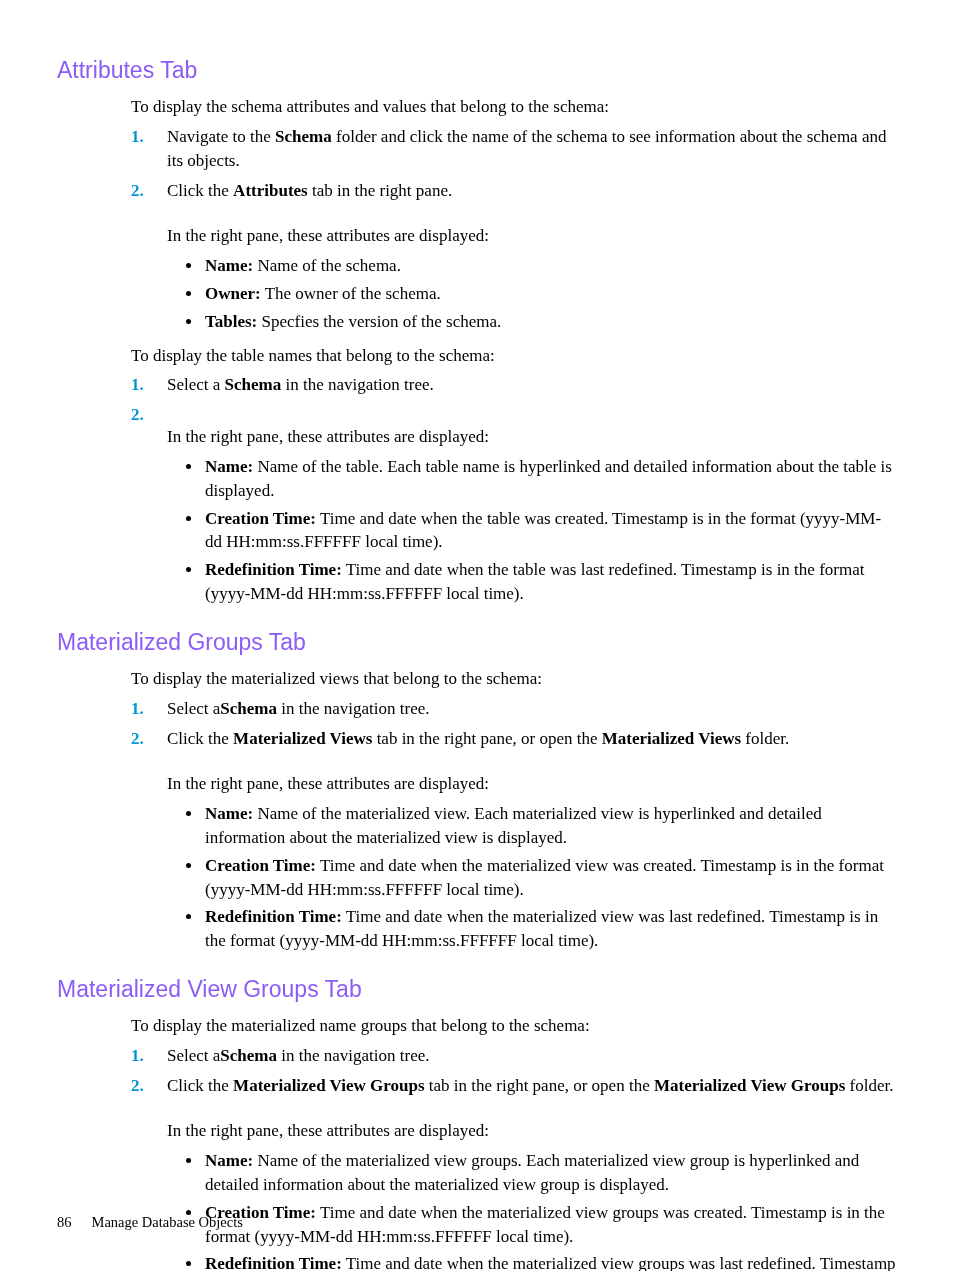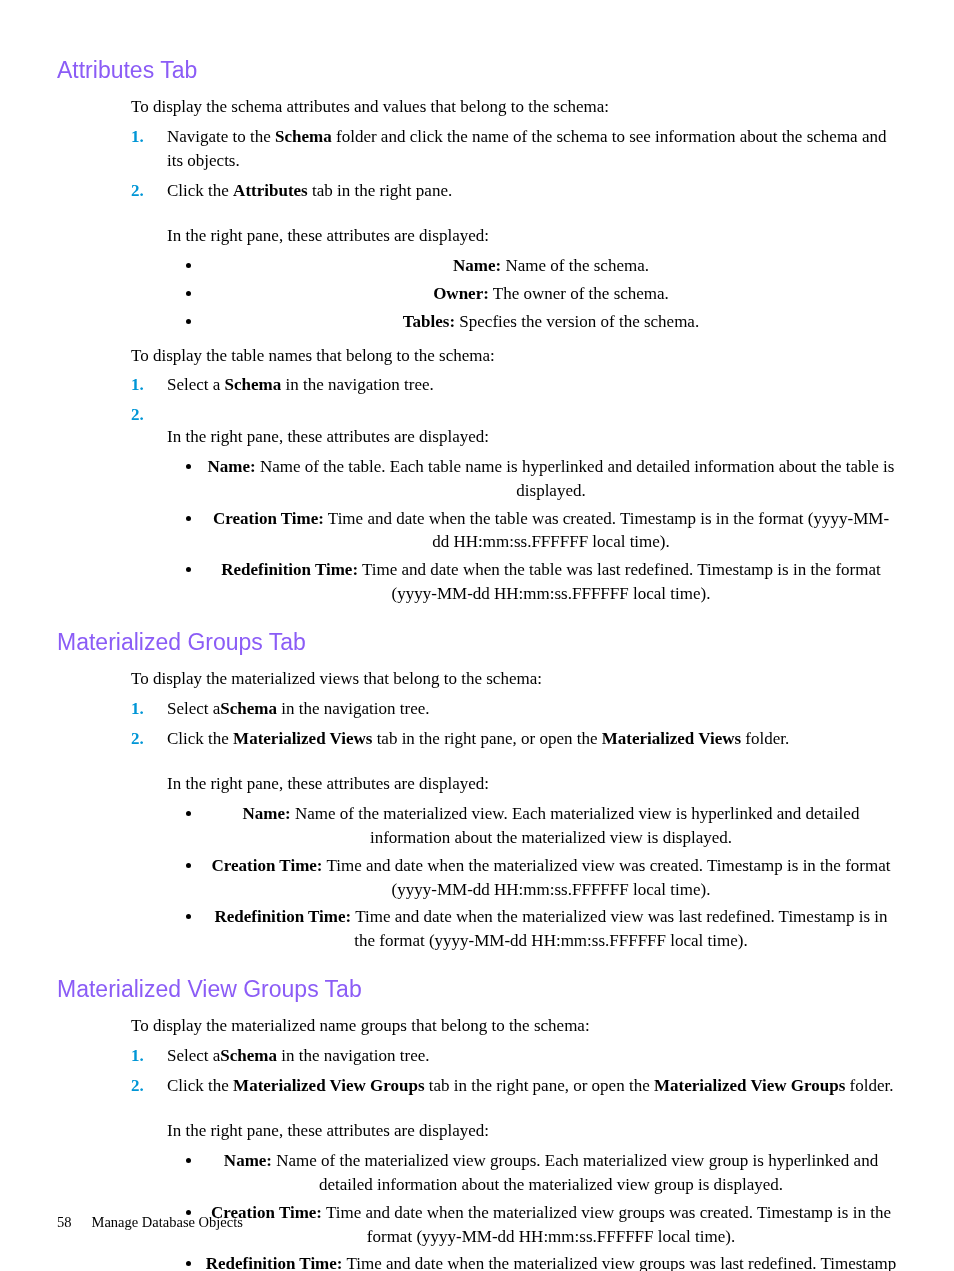--- a/index.html
+++ b/index.html
@@ -40,21 +40,20 @@
       width: 36px;
       flex-shrink: 0;
     }
     .li-body { flex: 1; }
     .li-body p { margin-bottom: 6px; }
     .li-body p:last-child { margin-bottom: 0; }
     .sub-intro { margin-top: 22px; margin-bottom: 6px; }
     .ul {
       margin-left: 36px;
       list-style: disc;
-      text-align: center;
     }
     .ul li {
       margin-bottom: 4px;
       padding-left: 2px;
     }
     b { font-weight: bold; }
     .footer {
       position: absolute;
       bottom: 39px;
       left: 57px;
@@ -151,15 +150,15 @@
             <li><b>Name:</b> Name of the materialized view groups. Each materialized view group is hyperlinked and detailed information about the materialized view group is displayed.</li>
             <li><b>Creation Time:</b> Time and date when the materialized view groups was created. Timestamp is in the format (yyyy-MM-dd HH:mm:ss.FFFFFF local time).</li>
             <li><b>Redefinition Time:</b> Time and date when the materialized view groups was last redefined. Timestamp is in the format (yyyy-MM-dd HH:mm:ss.FFFFFF local time).</li>
           </ul>
         </div>
       </div>
     </div>
   </div>
 
 <div class="footer">
-  <span class="pg">58</span>
+  <span class="pg">86</span>
   <span class="chap">Manage Database Objects</span>
 </div>
 
 </body></html>

